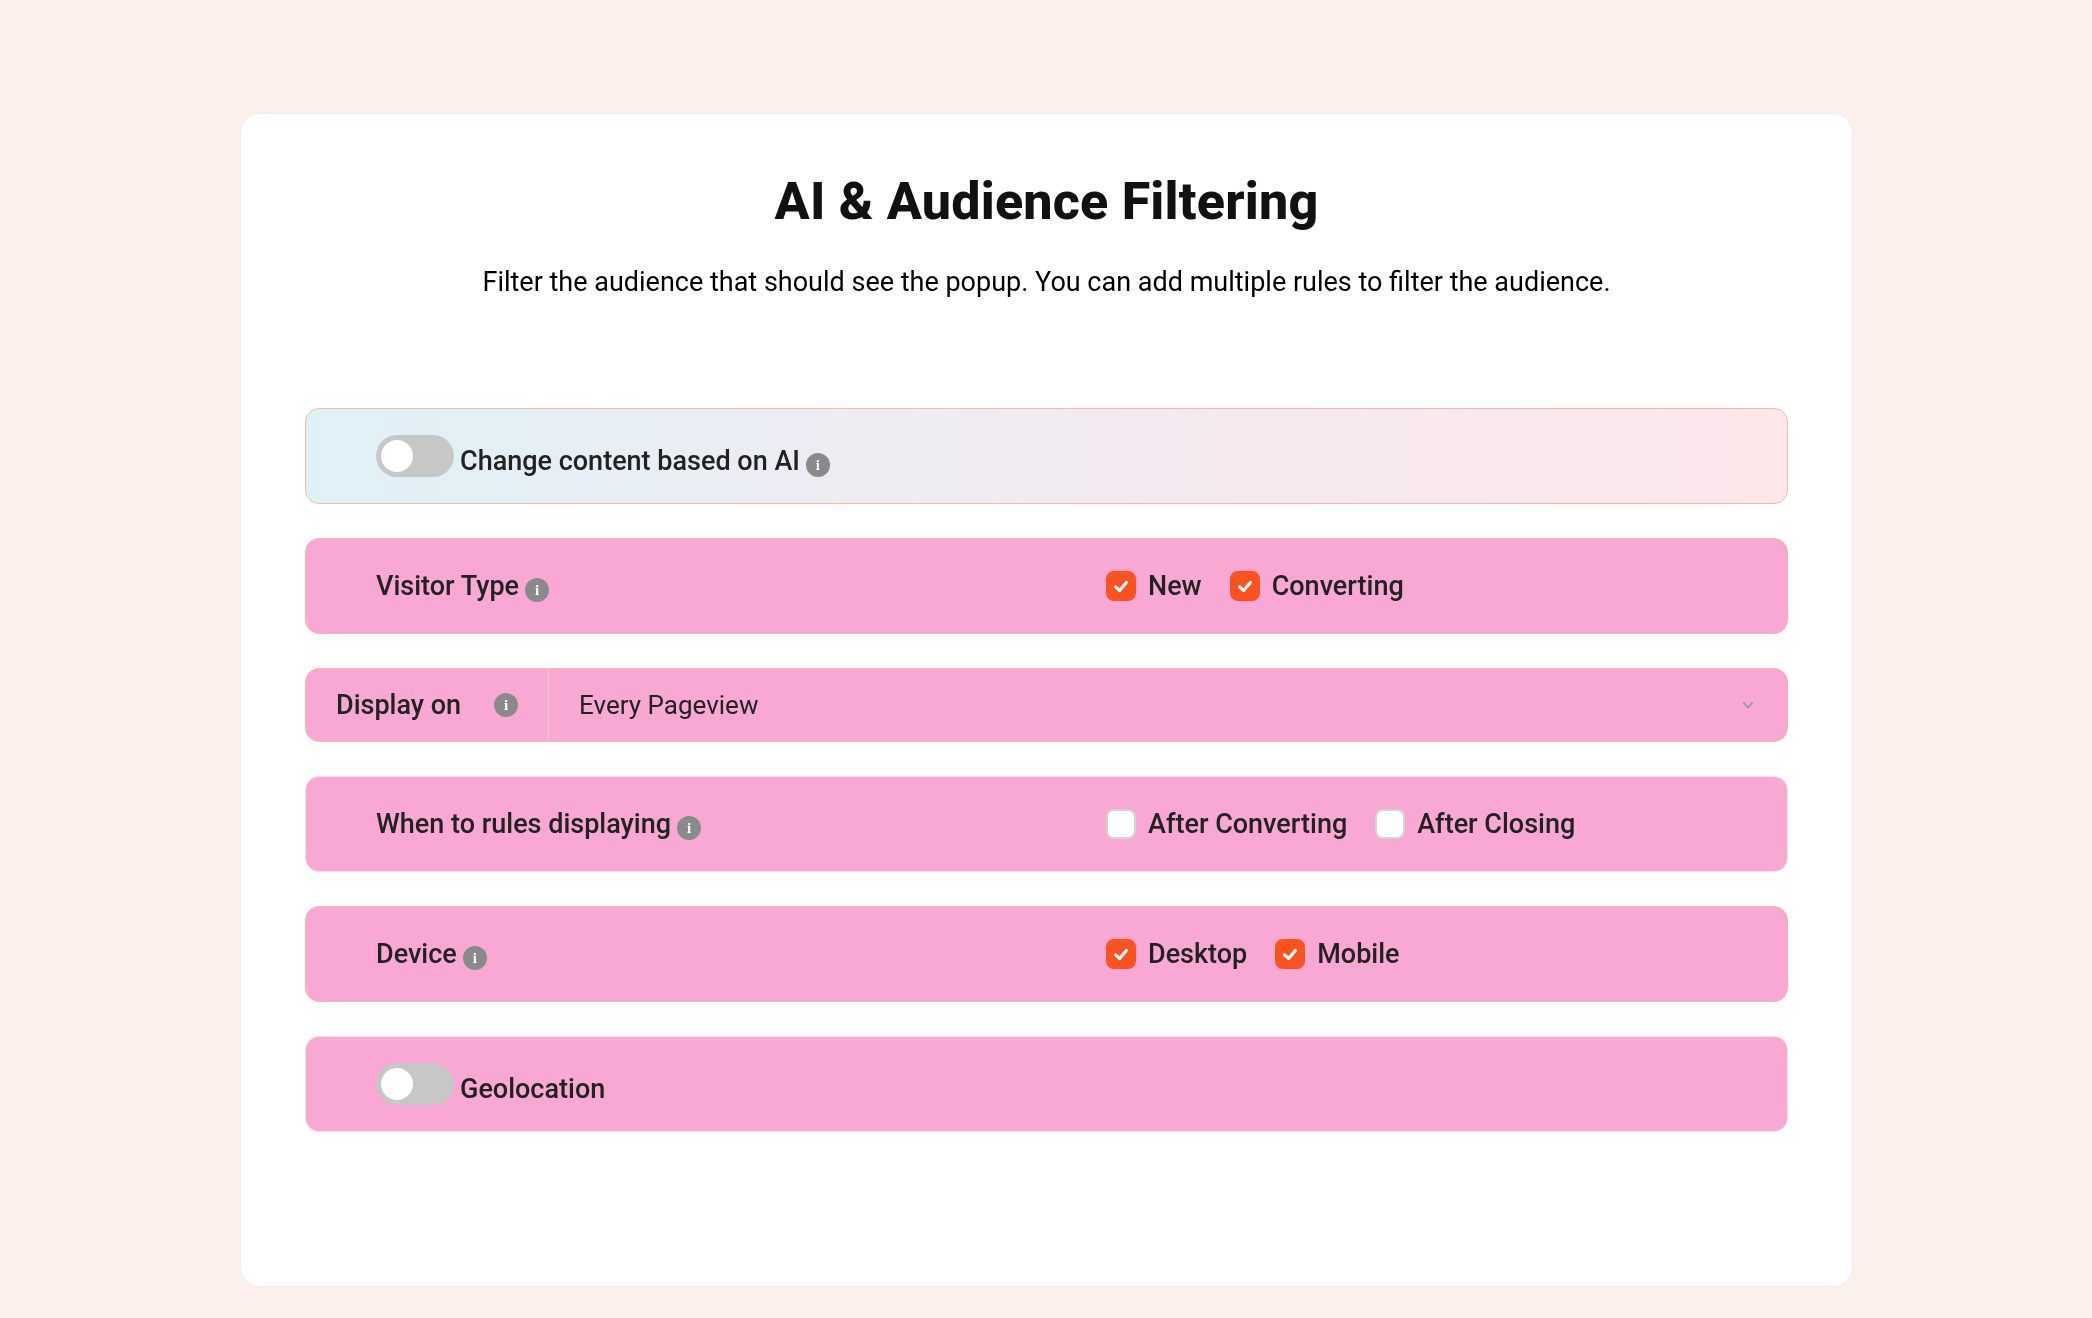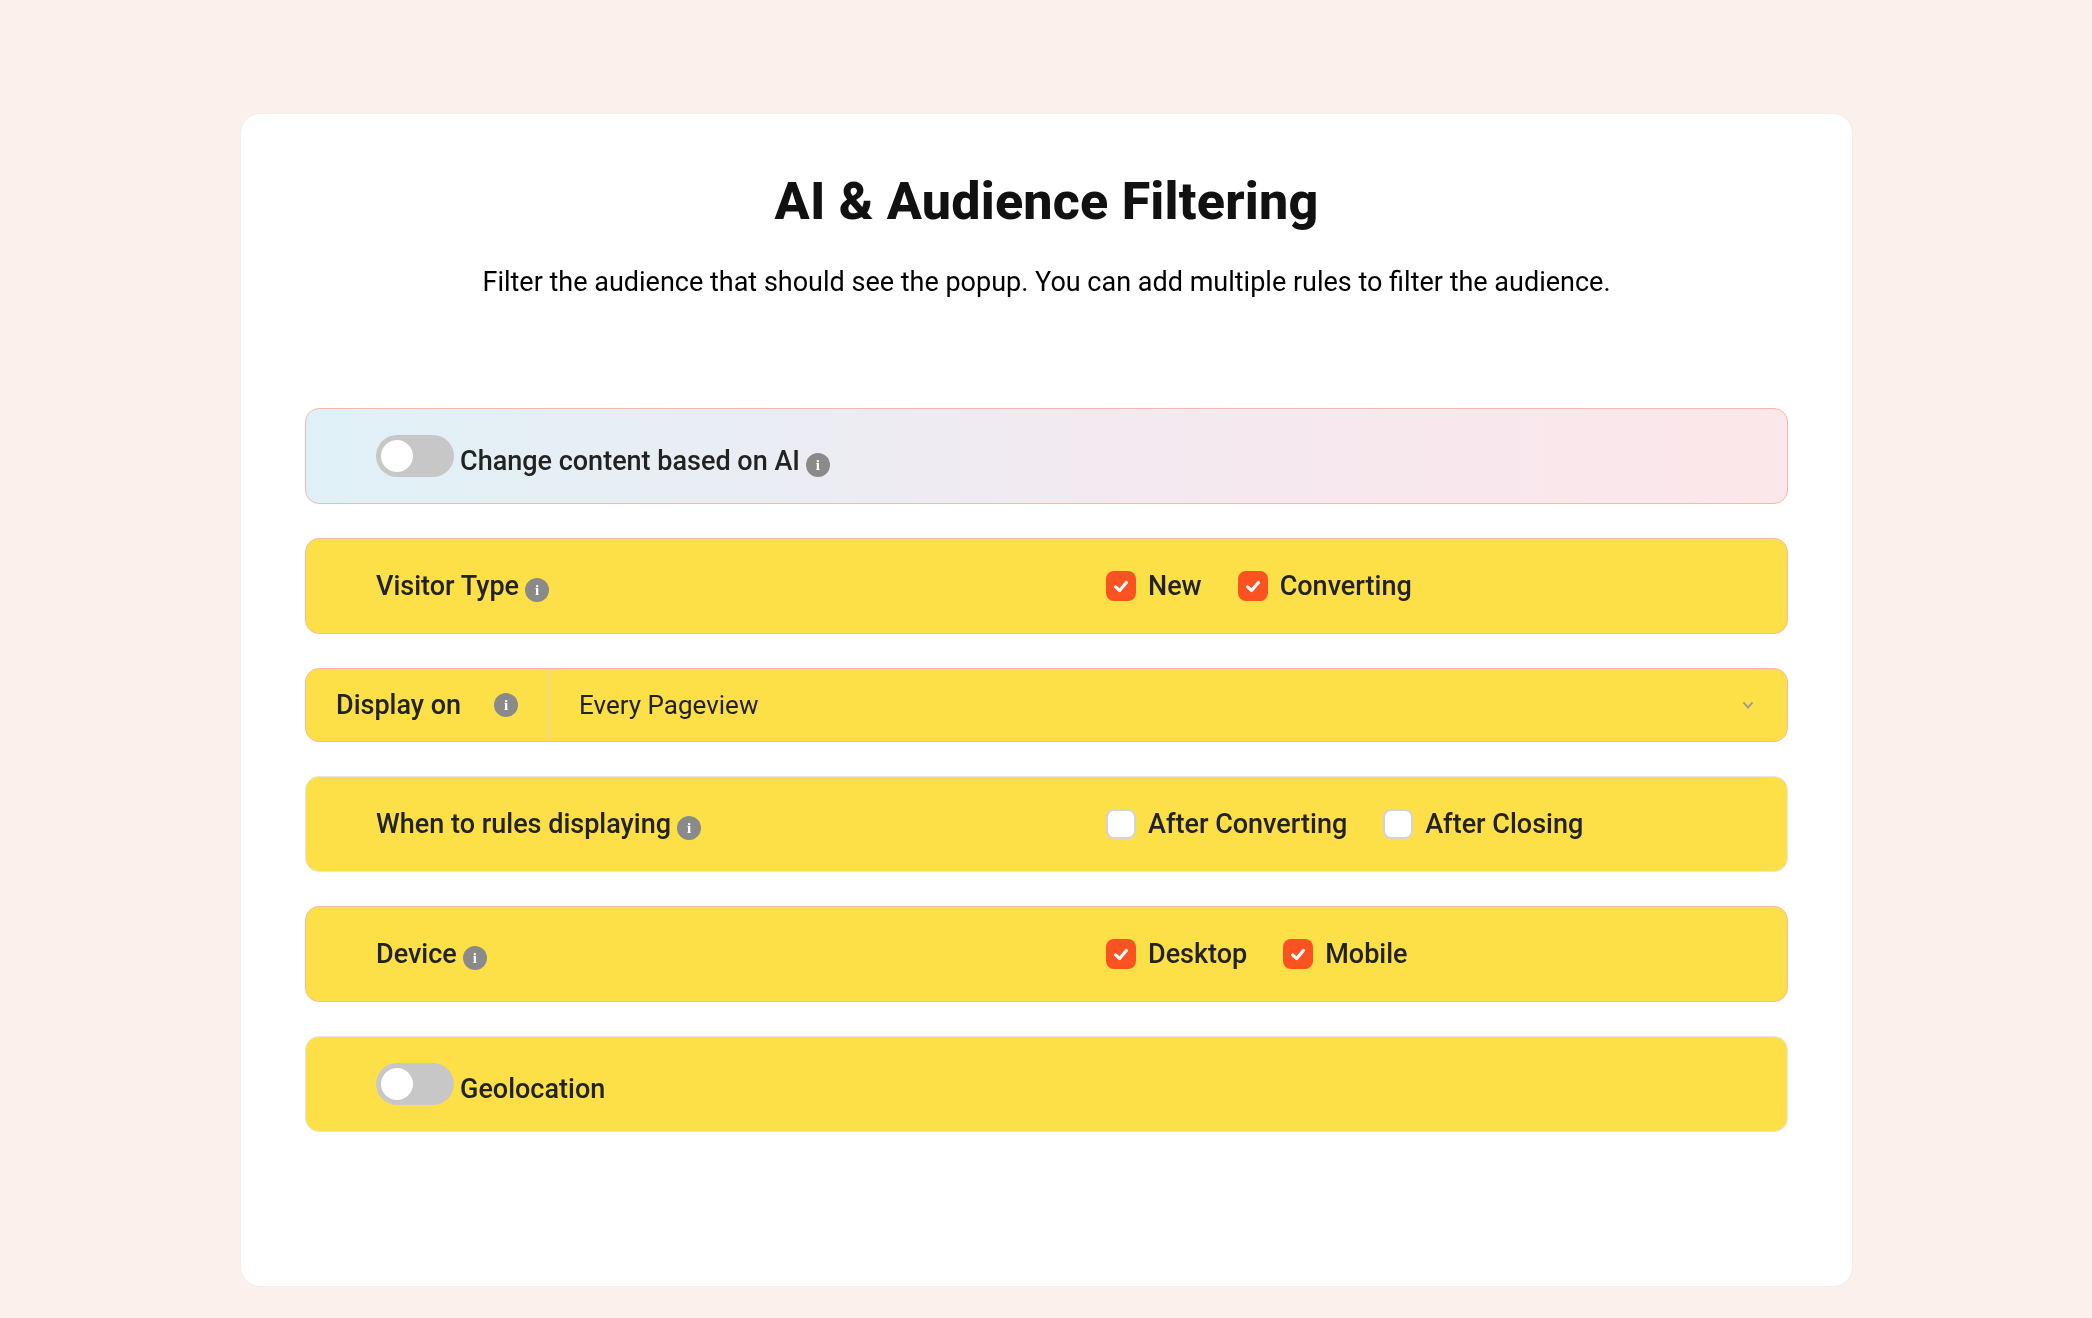--- a/index.html
+++ b/index.html
@@ -39,40 +39,40 @@
     margin-bottom: 110px;
   }
   .row {
     border: 1px solid #e5e5e5;
     border-radius: 14px;
     padding: 0 30px;
     display: flex;
     align-items: center;
     margin-bottom: 34px;
     min-height: 96px;
-    background: #fde047;
+    background: #f9a8d4;
   }
   .row.highlight {
     border-color: #f6b8a8;
   }
   .row.ai {
     border: 1px solid #f6b8a8;
     background: linear-gradient(90deg, #dff1f7 0%, #f5e9f0 60%, #fce7ea 100%);
   }
   .row .left {
     display: flex;
     align-items: flex-end;
     gap: 6px;
     min-width: 420px;
     margin-left: 40px;
   }
   .row .right {
     display: flex;
     align-items: center;
-    gap: 36px;
+    gap: 28px;
     margin-left: auto;
     padding-right: 8px;
   }
   .row .right.center-group {
     margin-left: 310px;
     margin-right: auto;
     padding-right: 0;
   }
   .label {
     font-size: 27px;

